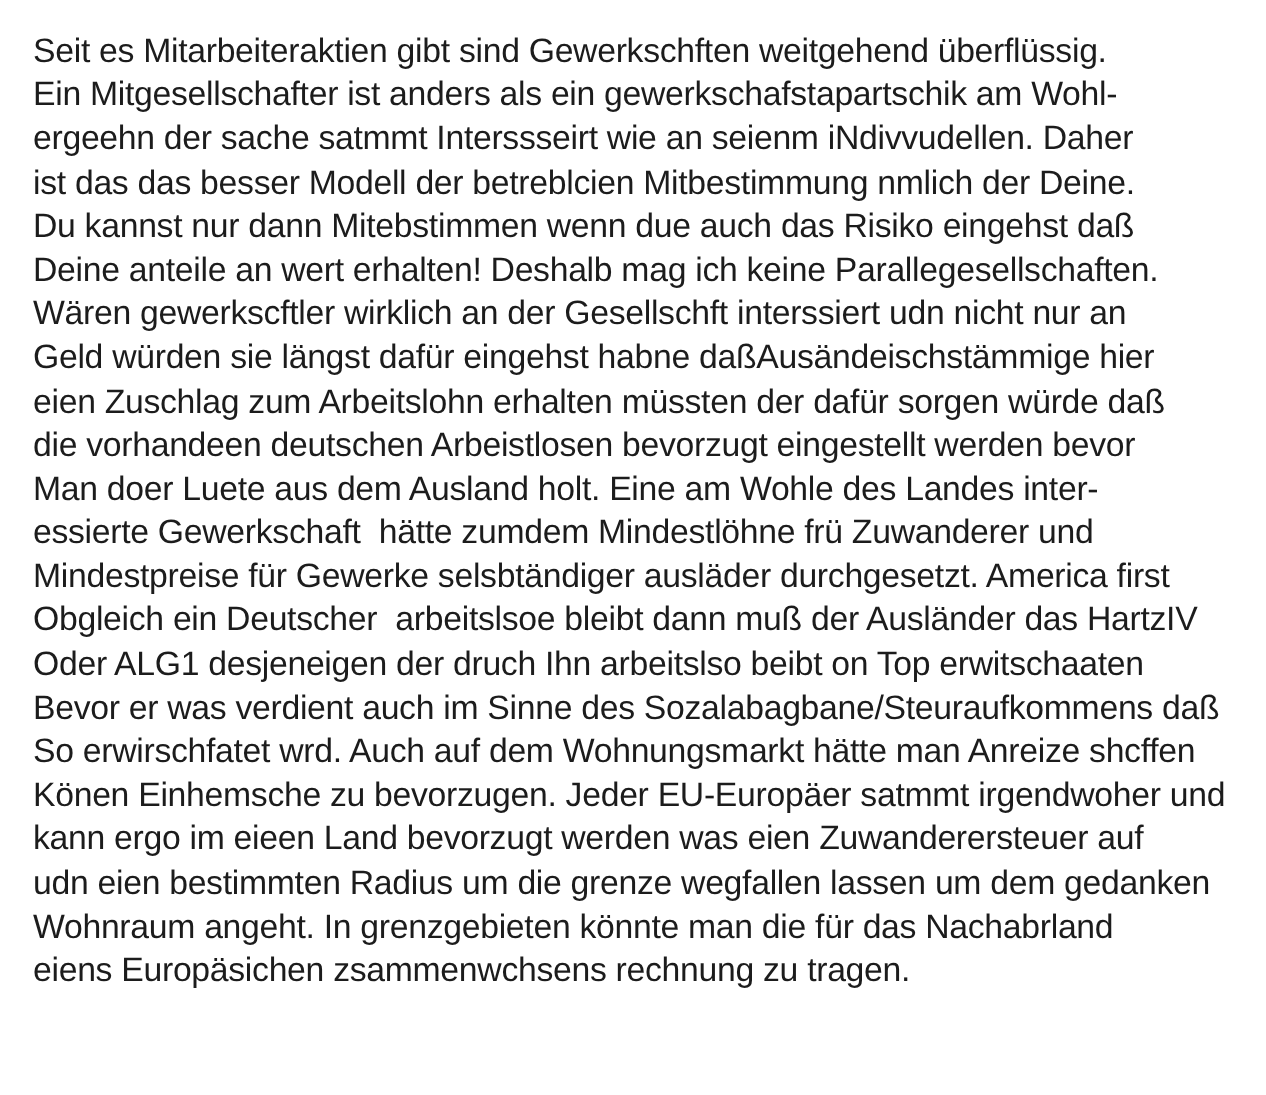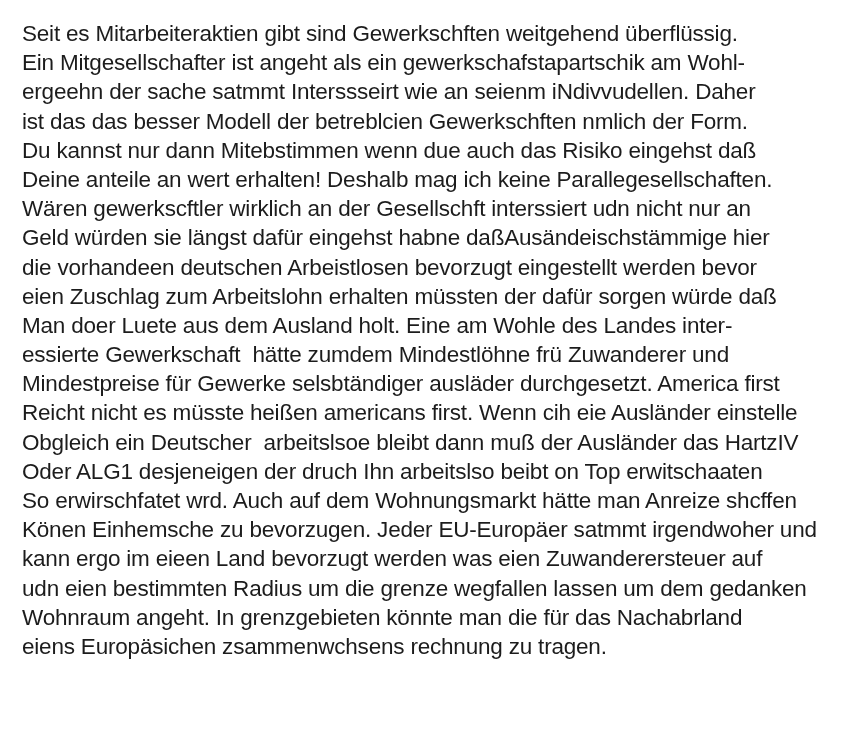--- a/index.html
+++ b/index.html
@@ -26,35 +26,35 @@
     white-space: pre;      
     height: 29.2px;
   }
 </style>
 </head>
 <body>
 
 <div class="page">
   <div class="text-block">
     <div class="text-line">Seit es Mitarbeiteraktien gibt sind Gewerkschften weitgehend überflüssig.</div>
-    <div class="text-line">Ein Mitgesellschafter ist angeht als ein gewerkschafstapartschik am Wohl-</div>
+    <div class="text-line">Ein Mitgesellschafter ist anders als ein gewerkschafstapartschik am Wohl-</div>
     <div class="text-line">ergeehn der sache satmmt Interssseirt wie an seienm iNdivvudellen. Daher</div>
-    <div class="text-line">ist das das besser Modell der betreblcien Gewerkschften nmlich der Form.</div>
+    <div class="text-line">ist das das besser Modell der betreblcien Mitbestimmung nmlich der Deine.</div>
     <div class="text-line">Du kannst nur dann Mitebstimmen wenn due auch das Risiko eingehst daß</div>
     <div class="text-line">Deine anteile an wert erhalten! Deshalb mag ich keine Parallegesellschaften.</div>
     <div class="text-line">Wären gewerkscftler wirklich an der Gesellschft interssiert udn nicht nur an</div>
     <div class="text-line">Geld würden sie längst dafür eingehst habne daßAusändeischstämmige hier</div>
+    <div class="text-line">eien Zuschlag zum Arbeitslohn erhalten müssten der dafür sorgen würde daß</div>
     <div class="text-line">die vorhandeen deutschen Arbeistlosen bevorzugt eingestellt werden bevor</div>
-    <div class="text-line">eien Zuschlag zum Arbeitslohn erhalten müssten der dafür sorgen würde daß</div>
     <div class="text-line">Man doer Luete aus dem Ausland holt. Eine am Wohle des Landes inter-</div>
     <div class="text-line">essierte Gewerkschaft  hätte zumdem Mindestlöhne frü Zuwanderer und</div>
     <div class="text-line">Mindestpreise für Gewerke selsbtändiger ausläder durchgesetzt. America first</div>
-    <div class="text-line">Reicht nicht es müsste heißen americans first. Wenn cih eie Ausländer einstelle</div>
     <div class="text-line">Obgleich ein Deutscher  arbeitslsoe bleibt dann muß der Ausländer das HartzIV</div>
     <div class="text-line">Oder ALG1 desjeneigen der druch Ihn arbeitslso beibt on Top erwitschaaten</div>
+    <div class="text-line">Bevor er was verdient auch im Sinne des Sozalabagbane/Steuraufkommens daß</div>
     <div class="text-line">So erwirschfatet wrd. Auch auf dem Wohnungsmarkt hätte man Anreize shcffen</div>
     <div class="text-line">Könen Einhemsche zu bevorzugen. Jeder EU-Europäer satmmt irgendwoher und</div>
     <div class="text-line">kann ergo im eieen Land bevorzugt werden was eien Zuwanderersteuer auf</div>
     <div class="text-line">udn eien bestimmten Radius um die grenze wegfallen lassen um dem gedanken</div>
     <div class="text-line">Wohnraum angeht. In grenzgebieten könnte man die für das Nachabrland</div>
     <div class="text-line">eiens Europäsichen zsammenwchsens rechnung zu tragen.</div>
   </div>
 </div>
 
 </body></html>

